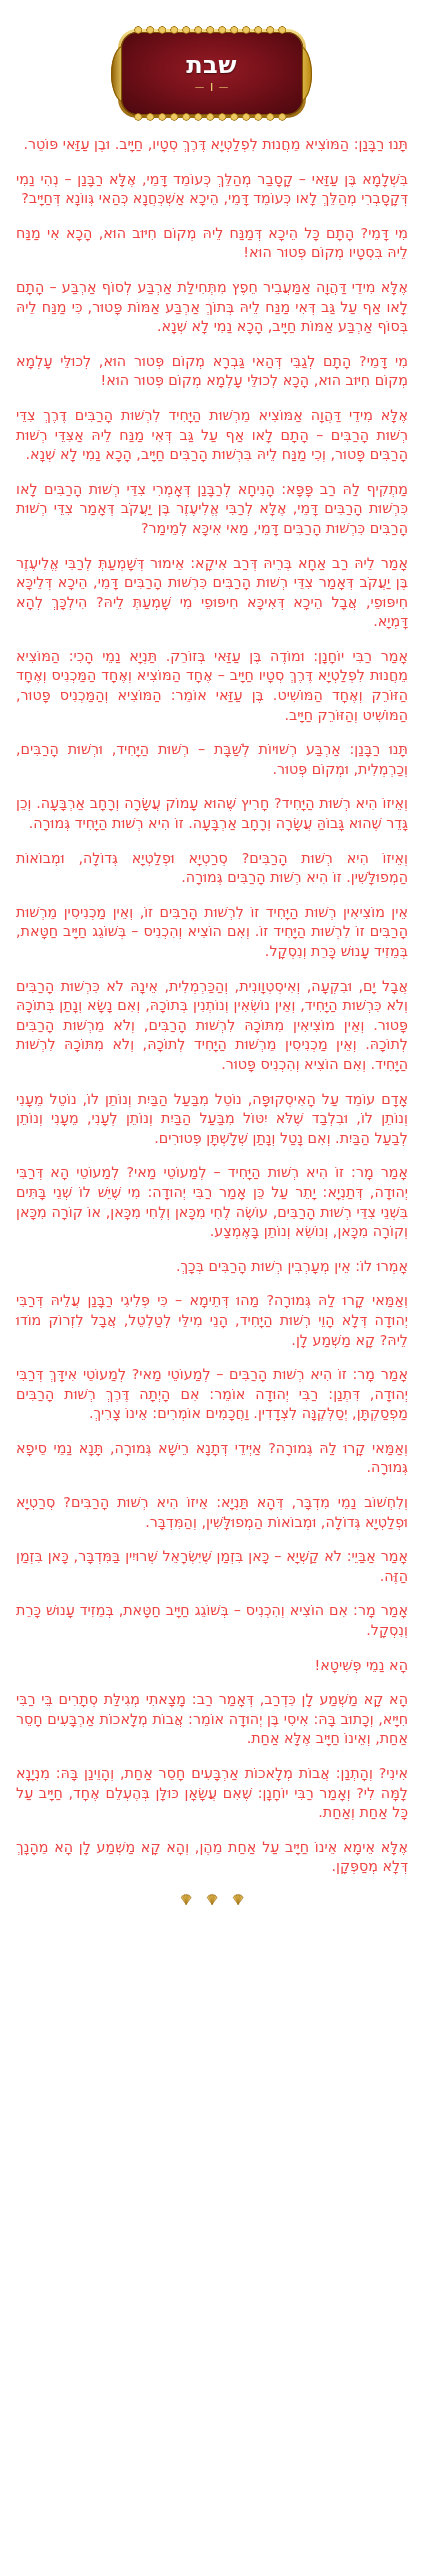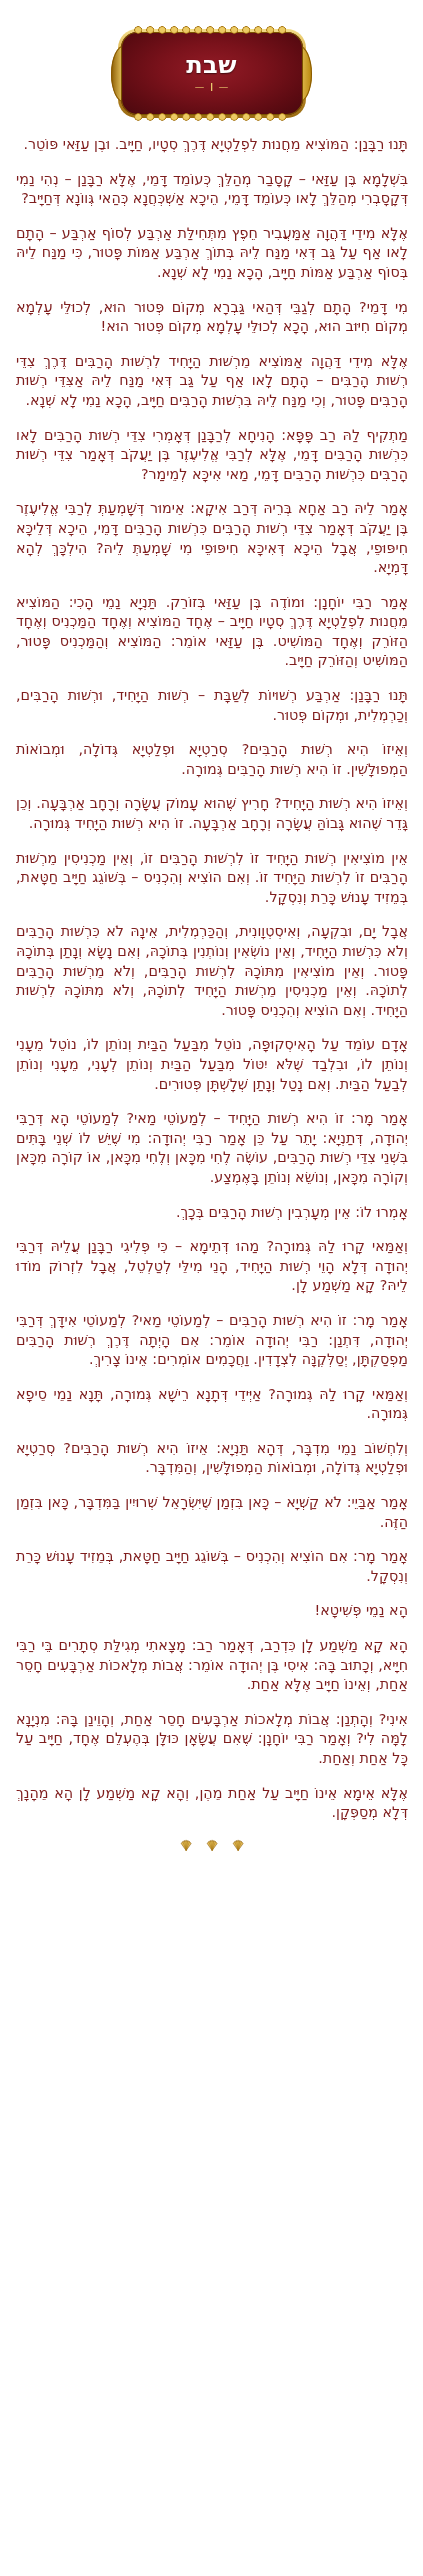--- a/index.html
+++ b/index.html
@@ -24,21 +24,21 @@
          display:flex;flex-direction:column;align-items:center;justify-content:center;gap:3.2px;
          box-shadow:0 0 0 1.1px #7a5200 inset;}
   .masechet-title{margin:0;color:#ffffff;font-size:24px;line-height:1;font-weight:bold;letter-spacing:0.5px;
                   text-shadow:0 1.1px 1.6px rgba(0,0,0,.55);}
   .daf-row{display:flex;align-items:center;gap:5.3px;color:#e8c86e;}
   .daf-dash{font-size:9.5px;line-height:1;}
   .daf-letter{font-size:13.8px;line-height:1;}
 
   
   .content{padding:17px 15px 0 16px;}
-  .para{margin:0 0 15px 0;color:#7f1d1d;font-size:14.3px;line-height:19.6px;
+  .para{margin:0 0 15px 0;color:#ef4444;font-size:14.3px;line-height:19.6px;
         text-align:justify;text-align-last:right;}
 
   
   .ornaments{display:flex;justify-content:center;align-items:center;gap:11.6px;margin-top:9.5px;}
   .shell{display:inline-block;width:14.3px;height:14.3px;}
   .shell svg{display:block;}
 </style>
 </head>
 <body>
 
@@ -63,38 +63,39 @@
 
   <main class="content">
 
     <div id="paragraphs">
 
         <p class="para">תָּנוּ רַבָּנַן: הַמּוֹצִיא מֵחֲנוּת לִפְלַטְיָא דֶּרֶךְ סְטָיו, חַיָּיב. וּבֶן עַזַּאי פּוֹטֵר.</p>
 
         <p class="para">בִּשְׁלָמָא בֶּן עַזַּאי – קָסָבַר מְהַלֵּךְ כְּעוֹמֵד דָּמֵי, אֶלָּא רַבָּנַן – נְהִי נַמִי דְּקָסָבְרִי מְהַלֵּךְ לָאו כְּעוֹמֵד דָּמֵי, הֵיכָא אַשְׁכְּחֲנָא כְּהַאי גְּווֹנָא דְּחַיָּיב?</p>
 
 
+        <p class="para">מִי דָּמֵי? הָתָם כָּל הֵיכָא דְּמַנַּח לֵיהּ מְקוֹם חִיּוּב הוּא, הָכָא אִי מַנַּח לֵיהּ בִּסְטָיו מְקוֹם פְּטוּר הוּא!</p>
 
         <p class="para">אֶלָּא מִידֵי דַּהֲוָה אַמַּעֲבִיר חֵפֶץ מִתְּחִילַּת אַרְבַּע לְסוֹף אַרְבַּע – הָתָם לָאו אַף עַל גַּב דְּאִי מַנַּח לֵיהּ בְּתוֹךְ אַרְבַּע אַמּוֹת פָּטוּר, כִּי מַנַּח לֵיהּ בְּסוֹף אַרְבַּע אַמּוֹת חַיָּיב, הָכָא נַמִי לָא שְׁנָא.</p>
 
         <p class="para">מִי דָּמֵי? הָתָם לְגַבֵּי דְּהַאי גַּבְרָא מְקוֹם פְּטוּר הוּא, לְכוּלֵּי עָלְמָא מְקוֹם חִיּוּב הוּא, הָכָא לְכוּלֵּי עָלְמָא מְקוֹם פְּטוּר הוּא!</p>
 
         <p class="para">אֶלָּא מִידֵי דַּהֲוָה אַמּוֹצִיא מֵרְשׁוּת הַיָּחִיד לִרְשׁוּת הָרַבִּים דֶּרֶךְ צִדֵּי רְשׁוּת הָרַבִּים – הָתָם לָאו אַף עַל גַּב דְּאִי מַנַּח לֵיהּ אַצִּדֵּי רְשׁוּת הָרַבִּים פָּטוּר, וְכִי מַנַּח לֵיהּ בִּרְשׁוּת הָרַבִּים חַיָּיב, הָכָא נַמִי לָא שְׁנָא.</p>
 
         <p class="para">מַתְקִיף לַהּ רַב פָּפָּא: הָנִיחָא לְרַבָּנַן דְּאָמְרִי צִדֵּי רְשׁוּת הָרַבִּים לָאו כִּרְשׁוּת הָרַבִּים דָּמֵי, אֶלָּא לְרַבִּי אֱלִיעֶזֶר בֶּן יַעֲקֹב דְּאָמַר צִדֵּי רְשׁוּת הָרַבִּים כִּרְשׁוּת הָרַבִּים דָּמֵי, מַאי אִיכָּא לְמֵימַר?</p>
 
         <p class="para">אָמַר לֵיהּ רַב אַחָא בְּרֵיהּ דְּרַב אִיקָא: אֵימוּר דְּשָׁמְעַתְּ לְרַבִּי אֱלִיעֶזֶר בֶּן יַעֲקֹב דְּאָמַר צִדֵּי רְשׁוּת הָרַבִּים כִּרְשׁוּת הָרַבִּים דָּמֵי, הֵיכָא דְּלֵיכָּא חִיפּוּפֵי, אֲבָל הֵיכָא דְּאִיכָּא חִיפּוּפֵי מִי שָׁמְעַתְּ לֵיהּ? הִילְכָּךְ לְהָא דָּמְיָא.</p>
 
         <p class="para">אָמַר רַבִּי יוֹחָנָן: וּמוֹדֶה בֶּן עַזַּאי בְּזוֹרֵק. תַּנְיָא נַמֵי הָכִי: הַמּוֹצִיא מֵחֲנוּת לִפְלַטְיָא דֶּרֶךְ סְטָיו חַיָּיב – אֶחָד הַמּוֹצִיא וְאֶחָד הַמַּכְנִיס וְאֶחָד הַזּוֹרֵק וְאֶחָד הַמּוֹשִׁיט. בֶּן עַזַּאי אוֹמֵר: הַמּוֹצִיא וְהַמַּכְנִיס פָּטוּר, הַמּוֹשִׁיט וְהַזּוֹרֵק חַיָּיב.</p>
 
         <p class="para">תָּנוּ רַבָּנַן: אַרְבַּע רְשׁוּיוֹת לְשַׁבָּת – רְשׁוּת הַיָּחִיד, וּרְשׁוּת הָרַבִּים, וְכַרְמְלִית, וּמְקוֹם פְּטוּר.</p>
 
+        <p class="para">וְאֵיזוֹ הִיא רְשׁוּת הַיָּחִיד? חָרִיץ שֶׁהוּא עָמוֹק עֲשָׂרָה וְרָחָב אַרְבָּעָה. וְכֵן גָּדֵר שֶׁהוּא גָּבוֹהַּ עֲשָׂרָה וְרָחָב אַרְבָּעָה. זוֹ הִיא רְשׁוּת הַיָּחִיד גְּמוּרָה.</p>
+
         <p class="para">וְאֵיזוֹ הִיא רְשׁוּת הָרַבִּים? סְרַטְיָא וּפְלַטְיָא גְּדוֹלָה, וּמְבוֹאוֹת הַמְפוּלָּשִׁין. זוֹ הִיא רְשׁוּת הָרַבִּים גְּמוּרָה.</p>
-
-        <p class="para">וְאֵיזוֹ הִיא רְשׁוּת הַיָּחִיד? חָרִיץ שֶׁהוּא עָמוֹק עֲשָׂרָה וְרָחָב אַרְבָּעָה. וְכֵן גָּדֵר שֶׁהוּא גָּבוֹהַּ עֲשָׂרָה וְרָחָב אַרְבָּעָה. זוֹ הִיא רְשׁוּת הַיָּחִיד גְּמוּרָה.</p>
 
         <p class="para">אֵין מוֹצִיאִין רְשׁוּת הַיָּחִיד זוֹ לִרְשׁוּת הָרַבִּים זוֹ, וְאֵין מַכְנִיסִין מֵרְשׁוּת הָרַבִּים זוֹ לִרְשׁוּת הַיָּחִיד זוֹ. וְאִם הוֹצִיא וְהִכְנִיס – בְּשׁוֹגֵג חַיָּיב חַטָּאת, בְּמֵזִיד עָנוּשׁ כָּרֵת וְנִסְקָל.</p>
 
         <p class="para">אֲבָל יָם, וּבִקְעָה, וְאִיסְטְוָונִית, וְהַכַּרְמְלִית, אֵינָהּ לֹא כִּרְשׁוּת הָרַבִּים וְלֹא כִּרְשׁוּת הַיָּחִיד, וְאֵין נוֹשְׂאִין וְנוֹתְנִין בְּתוֹכָהּ, וְאִם נָשָׂא וְנָתַן בְּתוֹכָהּ פָּטוּר. וְאֵין מוֹצִיאִין מִתּוֹכָהּ לִרְשׁוּת הָרַבִּים, וְלֹא מֵרְשׁוּת הָרַבִּים לְתוֹכָהּ. וְאֵין מַכְנִיסִין מֵרְשׁוּת הַיָּחִיד לְתוֹכָהּ, וְלֹא מִתּוֹכָהּ לִרְשׁוּת הַיָּחִיד. וְאִם הוֹצִיא וְהִכְנִיס פָּטוּר.</p>
 
 
         <p class="para">אָדָם עוֹמֵד עַל הָאִיסְקוּפָּה, נוֹטֵל מִבַּעַל הַבַּיִת וְנוֹתֵן לוֹ, נוֹטֵל מֵעָנִי וְנוֹתֵן לוֹ, וּבִלְבַד שֶׁלֹּא יִטּוֹל מִבַּעַל הַבַּיִת וְנוֹתֵן לְעָנִי, מֵעָנִי וְנוֹתֵן לְבַעַל הַבַּיִת. וְאִם נָטַל וְנָתַן שְׁלָשְׁתָּן פְּטוּרִים.</p>
 
 
         <p class="para">אָמַר מָר: זוֹ הִיא רְשׁוּת הַיָּחִיד – לְמַעוֹטֵי מַאי? לְמַעוֹטֵי הָא דְּרַבִּי יְהוּדָה, דְּתַנְיָא: יָתֵר עַל כֵּן אָמַר רַבִּי יְהוּדָה: מִי שֶׁיֵּשׁ לוֹ שְׁנֵי בָּתִּים בִּשְׁנֵי צִדֵּי רְשׁוּת הָרַבִּים, עוֹשֶׂה לֶחִי מִכָּאן וְלֶחִי מִכָּאן, אוֹ קוֹרָה מִכָּאן וְקוֹרָה מִכָּאן, וְנוֹשֵׂא וְנוֹתֵן בָּאֶמְצַע.</p>

